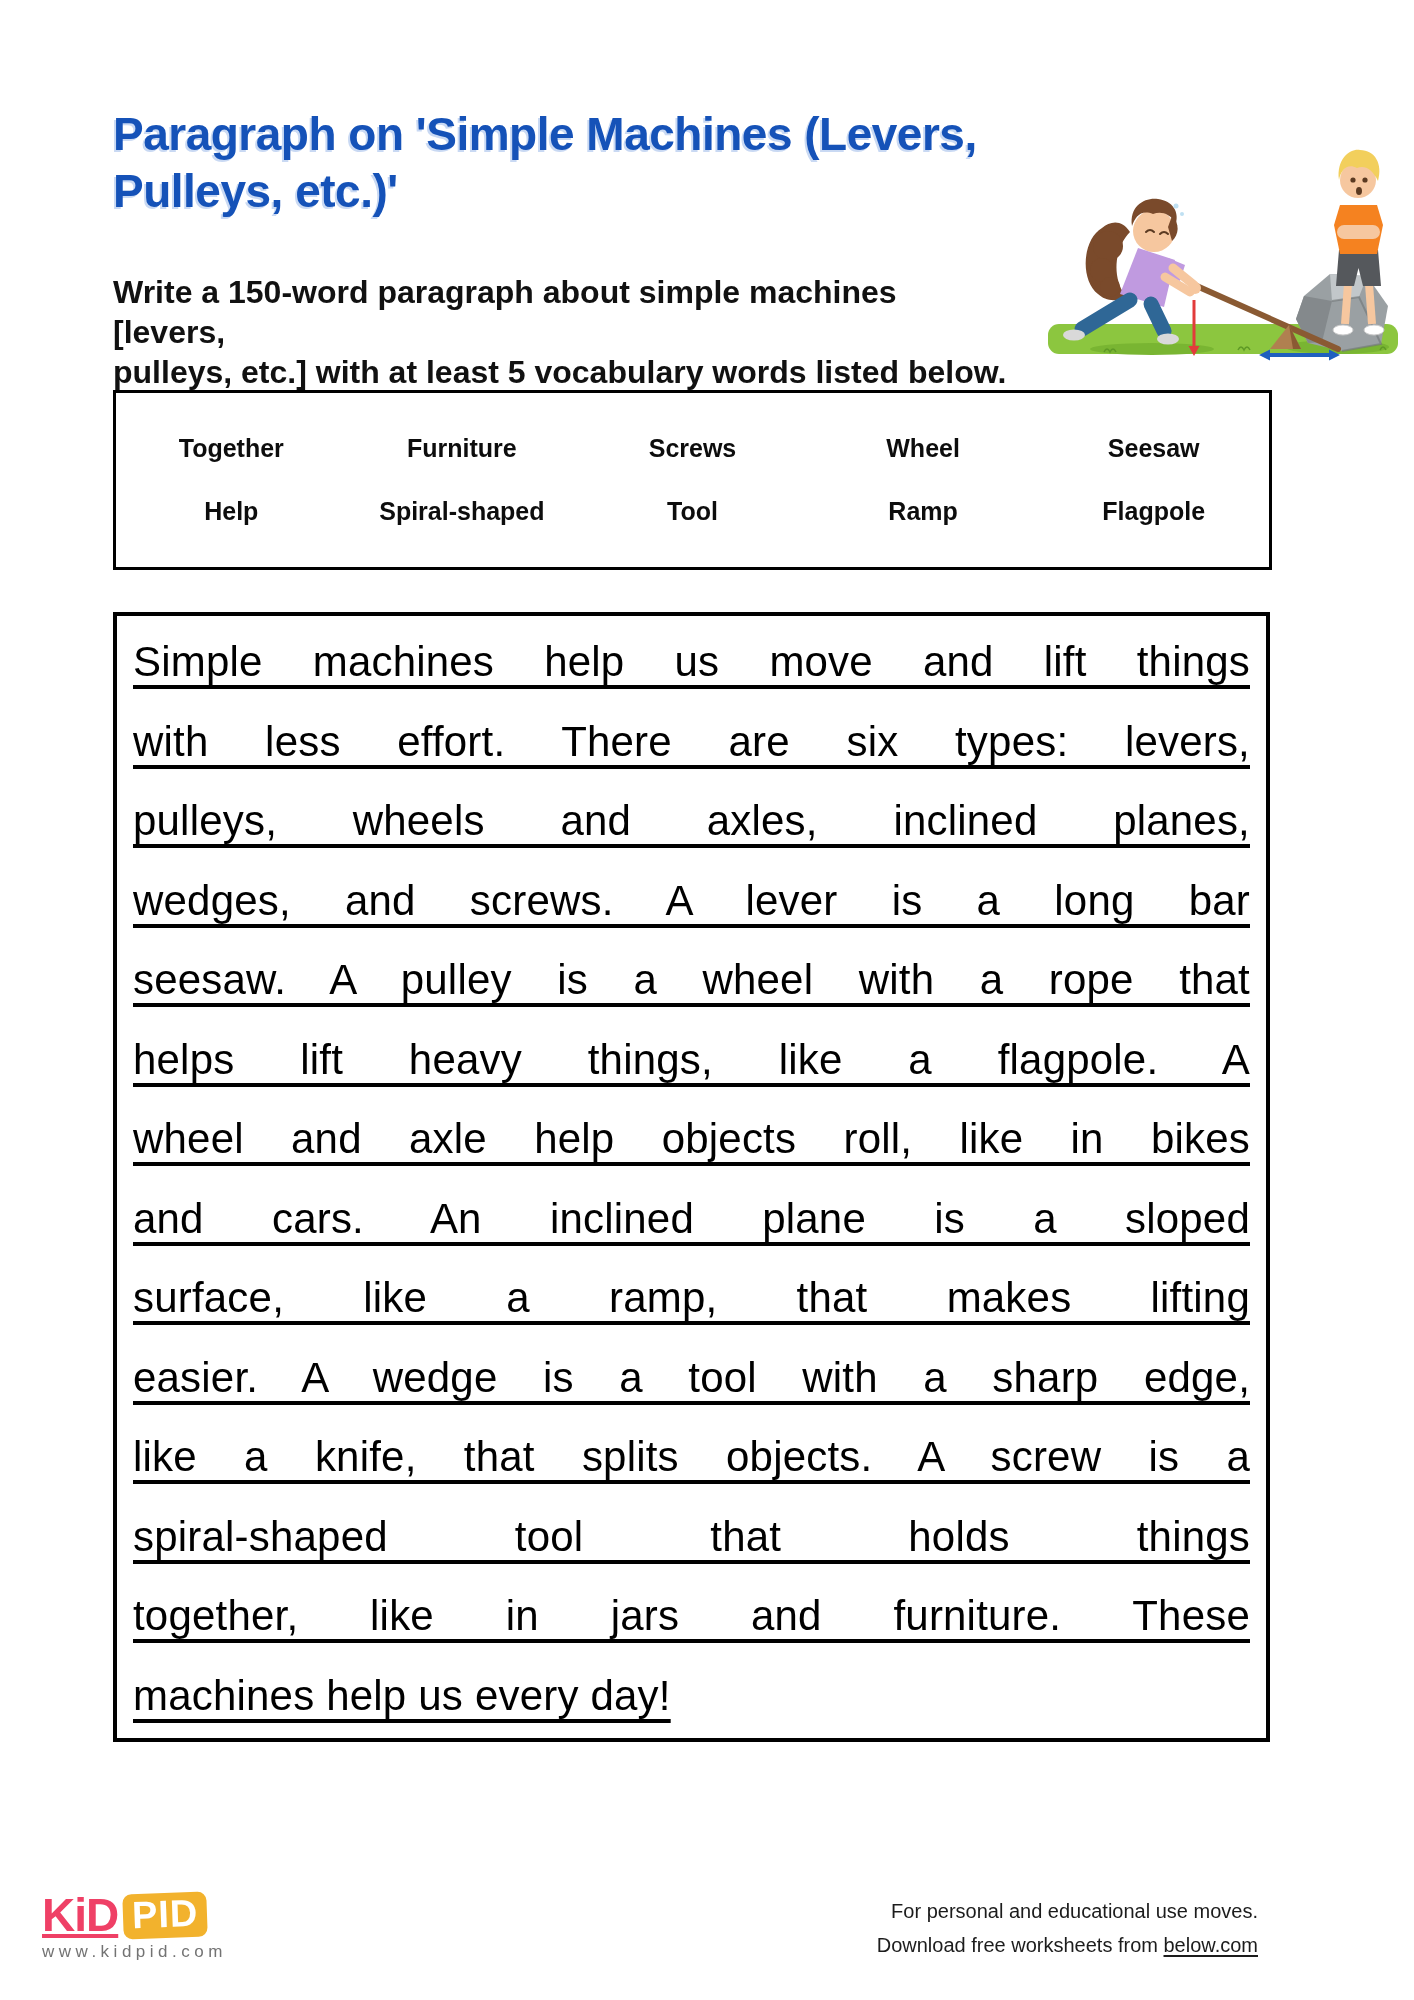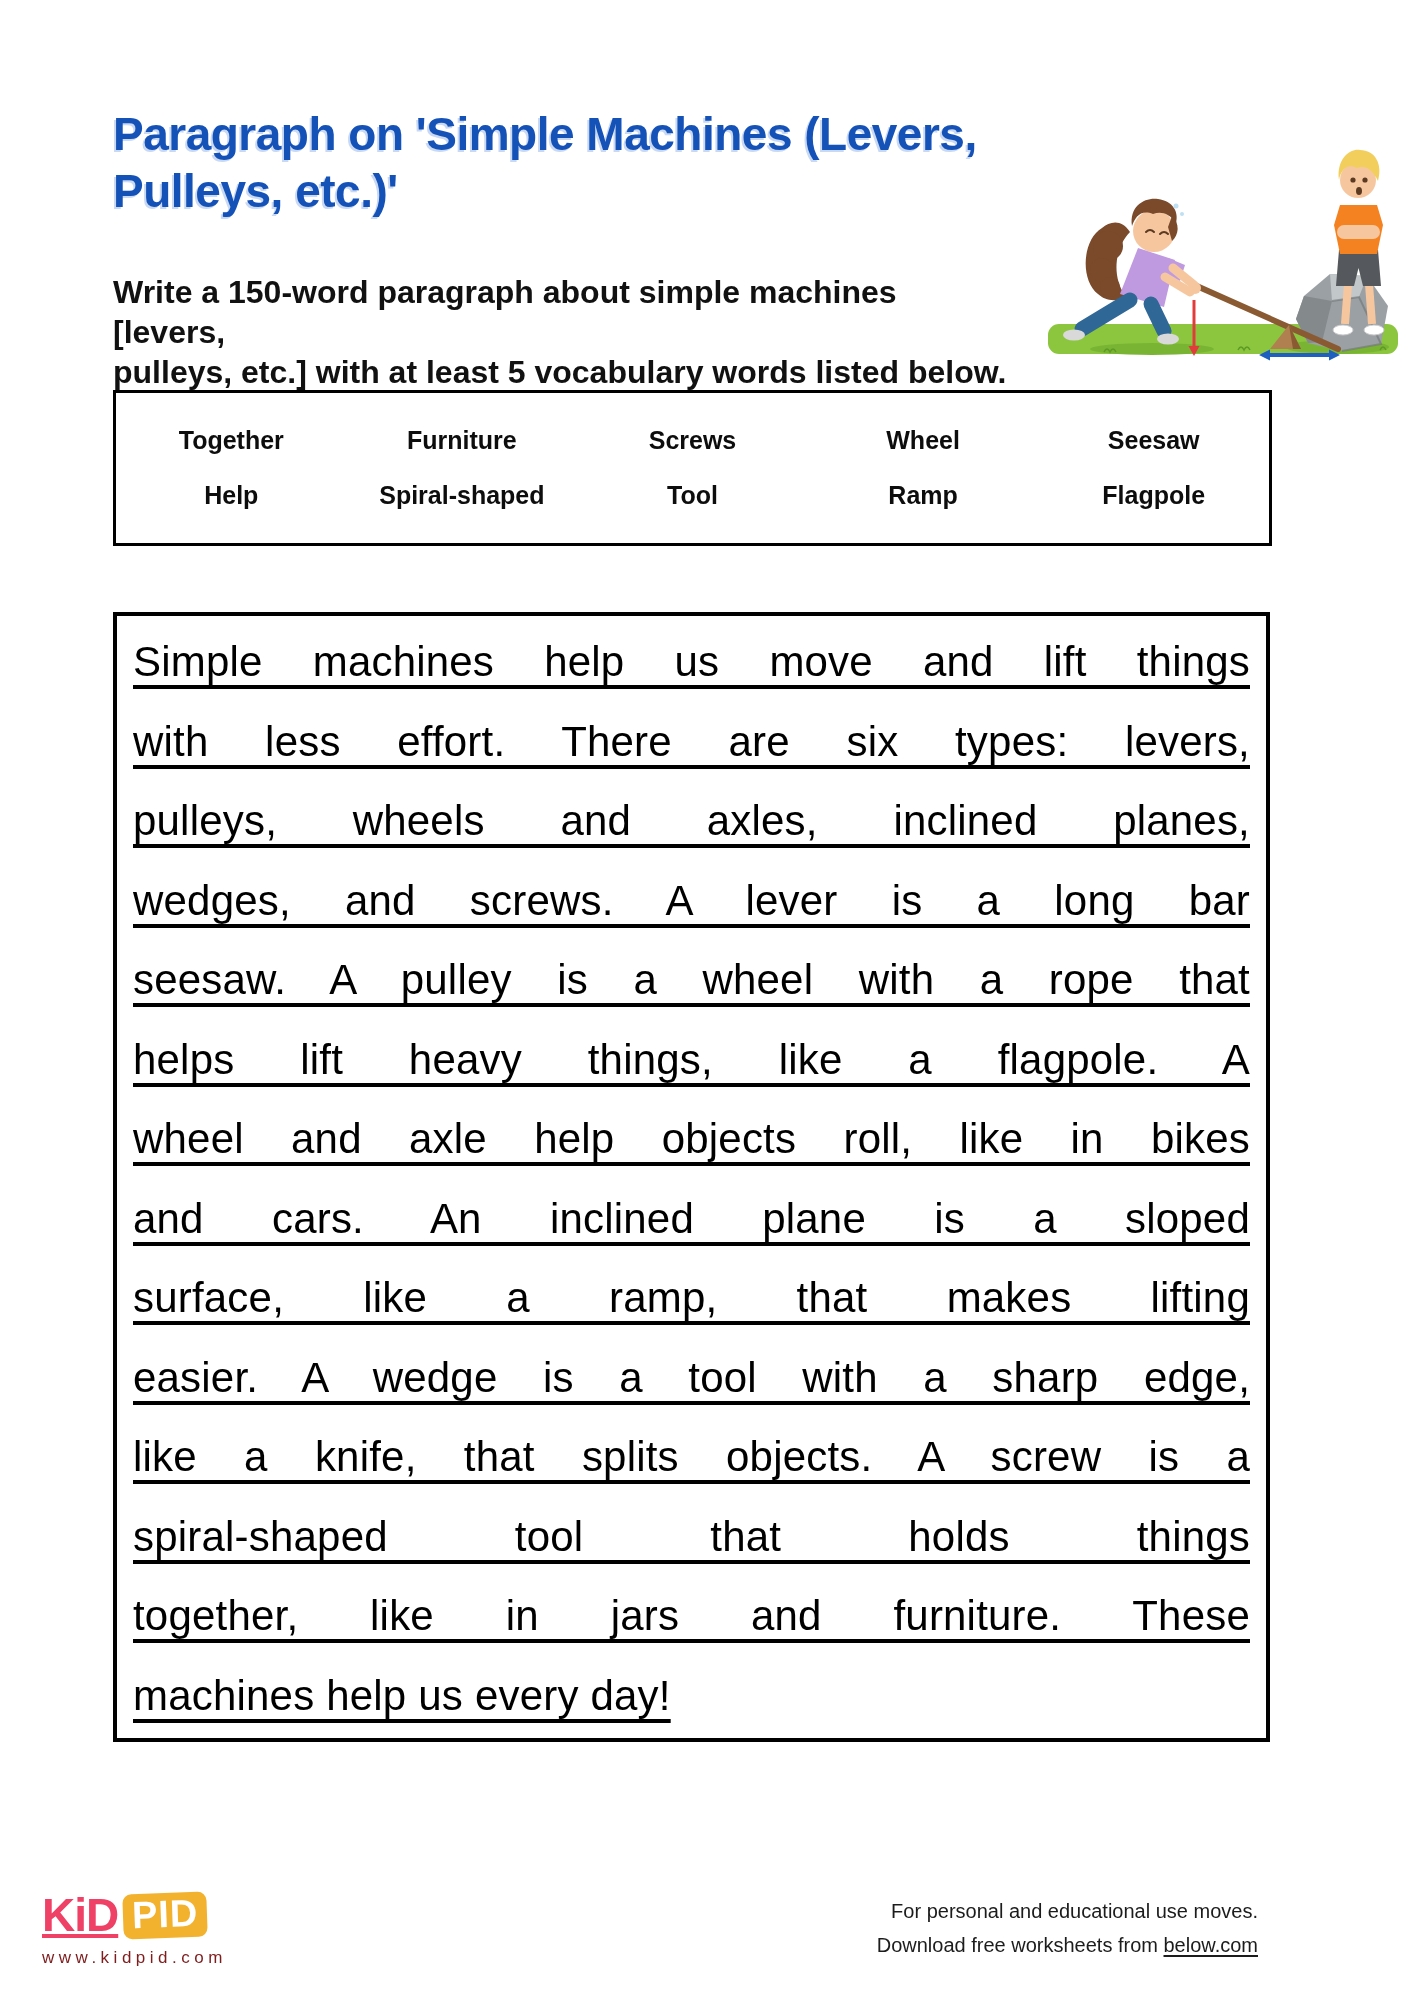--- a/index.html
+++ b/index.html
@@ -40,21 +40,21 @@
   .illustration {
     position: absolute;
     left: 1042px; top: 128px;
     width: 366px; height: 234px;
   }
 
   
   .vocab-box {
     position: absolute;
     left: 113px; top: 390px;
-    width: 1159px; height: 156px;
+    width: 1159px; height: 180px;
     border: 3px solid #000000;
     display: flex;
     flex-direction: column;
     justify-content: space-evenly;
     padding: 6px 0;
   }
   .vocab-row {
     display: flex;
     width: 100%;
   }
@@ -113,24 +113,23 @@
     margin-left: 5px;
     transform: rotate(-2deg);
   }
   .logo-pid {
     font-size: 38px;
     font-weight: 800;
     color: #ffffff;
     letter-spacing: 1px;
   }
   .logo-url {
-    margin-top: 6px;
     font-size: 17px;
     letter-spacing: 4.5px;
-    color: #7f1d1d;
+    color: #737373;
   }
   .footer-note {
     position: absolute;
     right: 156px; top: 1894px;
     text-align: right;
     font-size: 20px;
     line-height: 34px;
     font-weight: 400;
     color: #1c1c1c;
   }

